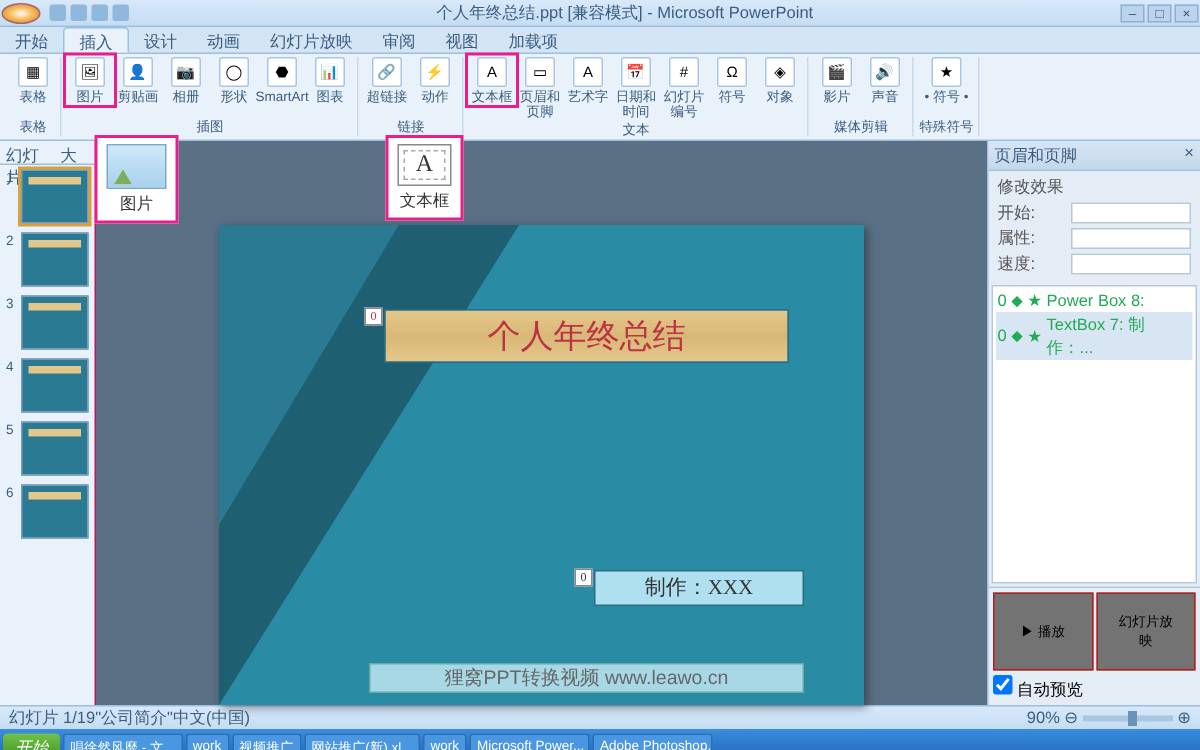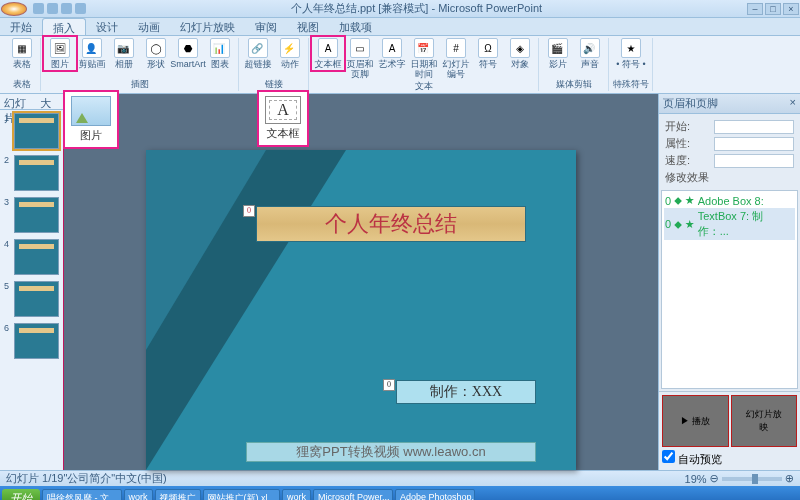--- a/index.html
+++ b/index.html
@@ -259,42 +259,42 @@
       <div class="watermark">狸窝PPT转换视频  www.leawo.cn</div>
     </div>
   </div>
 
   <div class="animpane">
     <div class="hd">
         <span>页眉和页脚</span>
         <span>×</span>
       </div>
     <div class="sect">
+      <div>修改效果</div>
       <div id="animrows">
           <div class="row">
             <span>开始:</span>
             <div class="dd"></div>
           </div>
           <div class="row">
             <span>属性:</span>
             <div class="dd"></div>
           </div>
           <div class="row">
             <span>速度:</span>
             <div class="dd"></div>
           </div>
         </div>
-      <div>修改效果</div>
     </div>
     <div class="list" id="animlist">
         <div class="it">
           <span>0</span>
           <span>⬥</span>
           <span style="color:#2a5">★</span>
-          <span>Adobe Box 8:</span>
+          <span>Power Box 8:</span>
         </div>
         <div class="it sel">
           <span>0</span>
           <span>⬥</span>
           <span style="color:#2a5">★</span>
           <span>TextBox 7: 制作：...</span>
         </div>
       </div>
     <div class="ft">
       <div class="btns">
@@ -305,21 +305,21 @@
     </div>
   </div>
 </div>
 
 <div class="status">
   <span>幻灯片 1/19</span>
   <span>"公司简介"</span>
   <span>中文(中国)</span>
   <span class="sp"></span>
   <span class="zoom">
-    <span>19%</span>
+    <span>90%</span>
     <span>⊖</span>
       <span class="zslider"></span>
       <span>⊕</span>
   </span>
 </div>
 
 <div class="taskbar">
   <div class="start">开始</div>
   <div id="tbitems" style="display:flex;gap:2px;overflow:hidden">
       <div class="tbtn">唱徐然风靡 - 文...</div>

